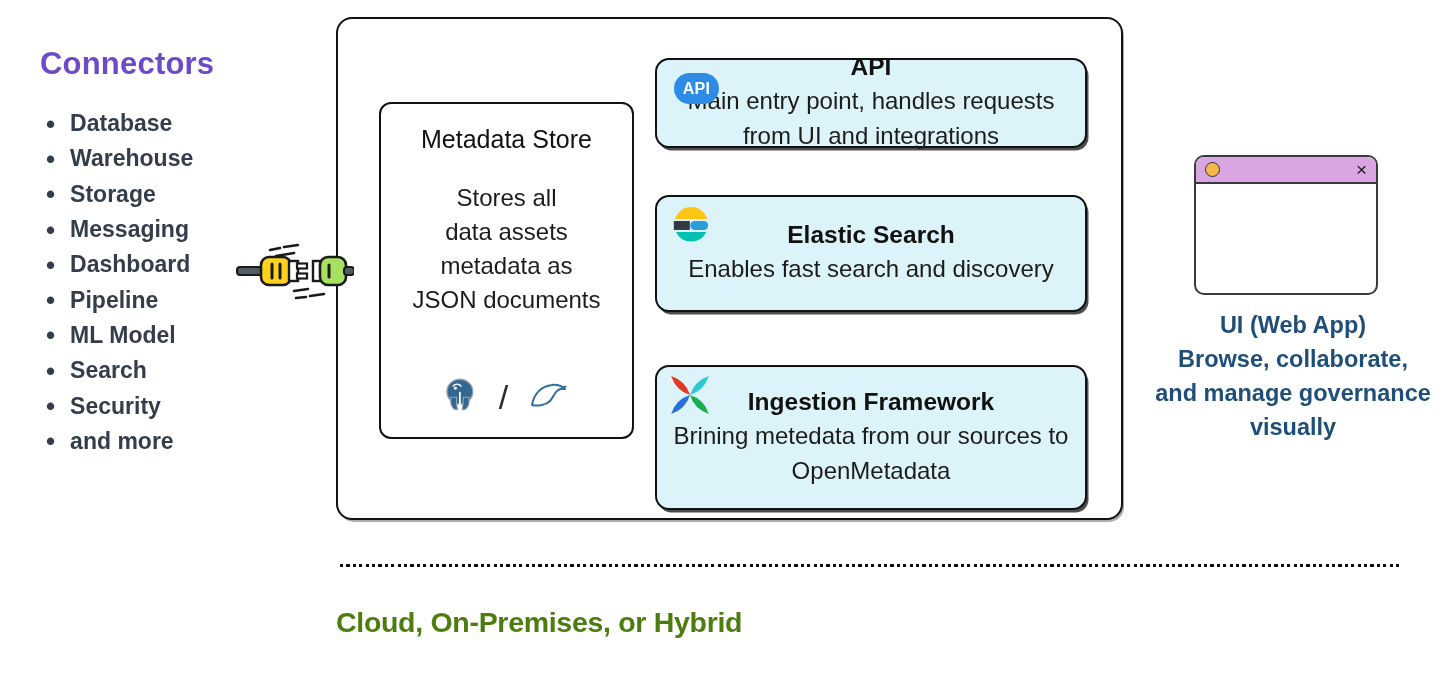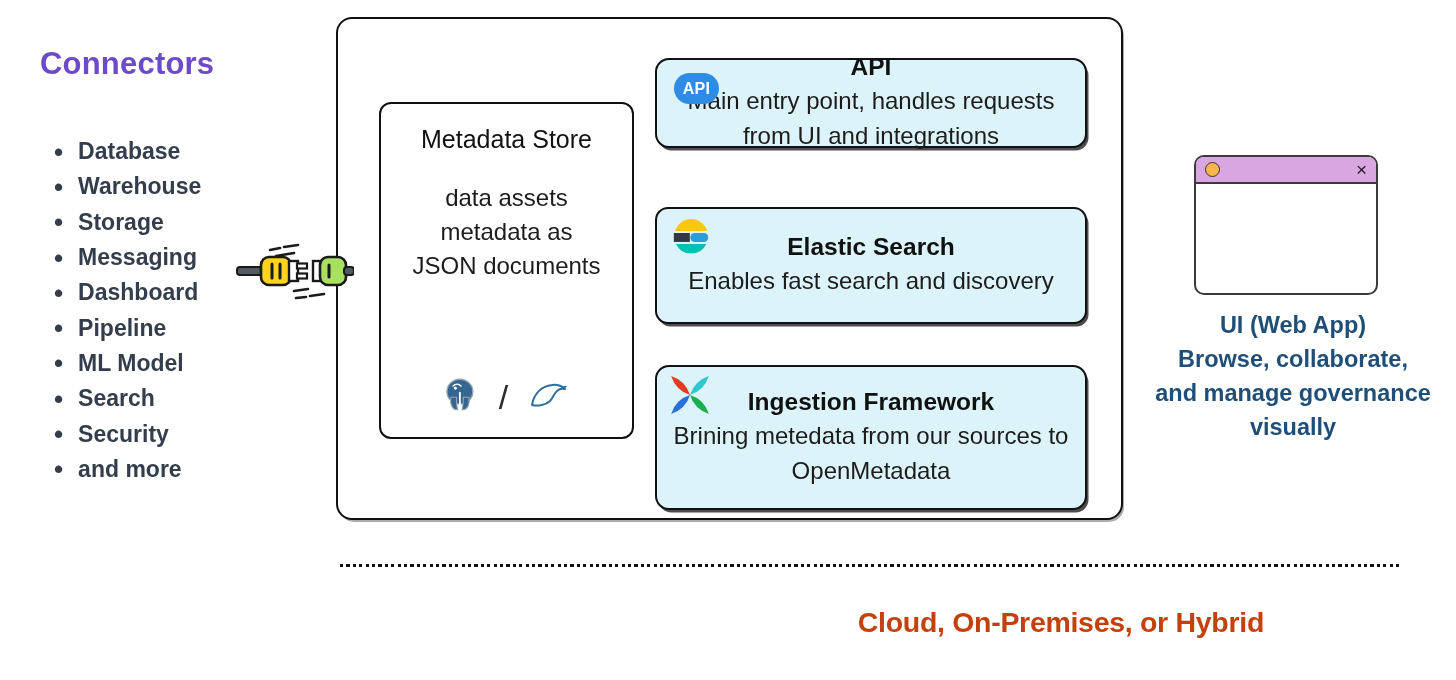--- a/index.html
+++ b/index.html
@@ -3,21 +3,21 @@
 <meta charset="utf-8">
 <style>
   * { margin:0; padding:0; box-sizing:border-box; }
   html,body { width:1456px; height:680px; background:#ffffff; overflow:hidden;
     font-family:"Liberation Sans","DejaVu Sans",sans-serif; }
   .canvas { position:relative; width:1456px; height:680px; background:#ffffff; }
 
   
   .connectors-title { position:absolute; left:40px; top:46px;
     font-size:31px; font-weight:800; color:#6C4AC8; letter-spacing:0.2px; }
-  .connectors-list { position:absolute; left:54px; top:106px; list-style:none;margin-top:28px; }
+  .connectors-list { position:absolute; left:46px; top:106px; list-style:none; }
   .connectors-list li { display:flex; align-items:center; height:35.3px;
     font-size:23px; font-weight:700; color:#333D4B; }
   .connectors-list li::before { content:"•"; font-size:26px; margin-right:15px;
     color:#333D4B; line-height:1; }
 
   
   .plug-wrap { position:absolute; left:236px; top:241px; width:118px; height:62px; z-index:6; }
 
   
   .platform-box { position:absolute; left:336px; top:17px; width:787px; height:503px;
@@ -37,21 +37,21 @@
   
   .component { position:absolute; left:317px; width:432px;
     background:#DBF3F9; border:2px solid #111; border-radius:14px;
     box-shadow:2.5px 3.5px 0 -1px rgba(17,17,17,0.75);
     display:flex; flex-direction:column; justify-content:center; align-items:center;
     text-align:center; }
   .component .c-title { font-size:24.5px; font-weight:700; color:#111; margin-bottom:2px; }
   .component .c-desc { font-size:24px; font-weight:400; color:#1c1c1c; line-height:35px;
     padding:0 12px; }
   .component-api { top:39px; height:90px; }
-  .component-elastic { top:188px; height:117px;border-radius:13px; }
+  .component-elastic { top:176px; height:117px; }
   .component-ingestion { top:346px; height:145px; }
   .c-icon { position:absolute; }
   .api-pill { left:17px; top:13px; width:45px; height:31px; background:#2E8BE6;
     border-radius:16px; color:#fff; font-size:16px; font-weight:800;
     display:flex; align-items:center; justify-content:center; letter-spacing:0.3px; }
   .elastic-icon { left:14px; top:8px; }
   .airflow-icon { left:12px; top:7px; }
 
   
   .browser-window { position:absolute; left:1194px; top:155px; width:184px; height:140px;
@@ -62,22 +62,22 @@
     border-radius:50%; background:#F6B64B; border:1.5px solid #333; }
   .titlebar-close { position:absolute; right:9px; top:1px; font-size:19px; color:#222;
     font-weight:400; line-height:24px; }
 
   .ui-caption { position:absolute; left:1123px; top:308px; width:340px; text-align:center;
     font-size:23.5px; font-weight:700; color:#1F4E79; line-height:34px; }
 
   
   .dotted-divider { position:absolute; left:340px; top:564px; width:1060px; height:3.2px;
     background:repeating-linear-gradient(90deg,#111 0 3.2px,transparent 3.2px 6.4px); }
-  .footer-label { position:absolute; left:336px; top:606px; width:928px; text-align:right;
-    font-size:28.5px; font-weight:700; color:#c2410c; letter-spacing:-0.3px; }
+  .footer-label { position:absolute; left:336px; top:606px; width:928px; text-align:left;
+    font-size:28.5px; font-weight:700; color:#4d7c0f; letter-spacing:-0.3px; }
 </style>
 </head>
 <body>
 
 <div class="canvas">
 
   <div class="connectors-title">Connectors</div>
   <ul class="connectors-list">
     <li>Database</li>
     <li>Warehouse</li>
@@ -114,20 +114,21 @@
 
       <path d="M58 50 L72 48 M60 57 L70 56 M74 55 L88 53" stroke="#1a1a1a" stroke-width="2.6" stroke-linecap="round" fill="none"></path>
     </svg>
   </div>
 
   <div class="platform-box">
 
     <div class="metadata-store">
       <div class="ms-title">Metadata Store</div>
       <div class="ms-body">
+        <div>Stores all</div>
         <div>data assets</div>
         <div>metadata as</div>
         <div>JSON documents</div>
       </div>
       <div class="ms-icons">
         <span>
           <svg width="36" height="36" viewBox="0 0 32 32" xmlns="http://www.w3.org/2000/svg">
             <ellipse cx="15" cy="13" rx="11.5" ry="11" fill="#336791" stroke="#9aa4b2" stroke-width="1.2"></ellipse>
             <path d="M7 18 C6 24 8 28 11 29 L13 29 C12 25 12 21 12 18 Z" fill="#336791" stroke="#9aa4b2" stroke-width="1"></path>
             <path d="M23 18 C24 24 22 28 19 29 L17 29 C18 25 18 21 18 18 Z" fill="#336791" stroke="#9aa4b2" stroke-width="1"></path>

